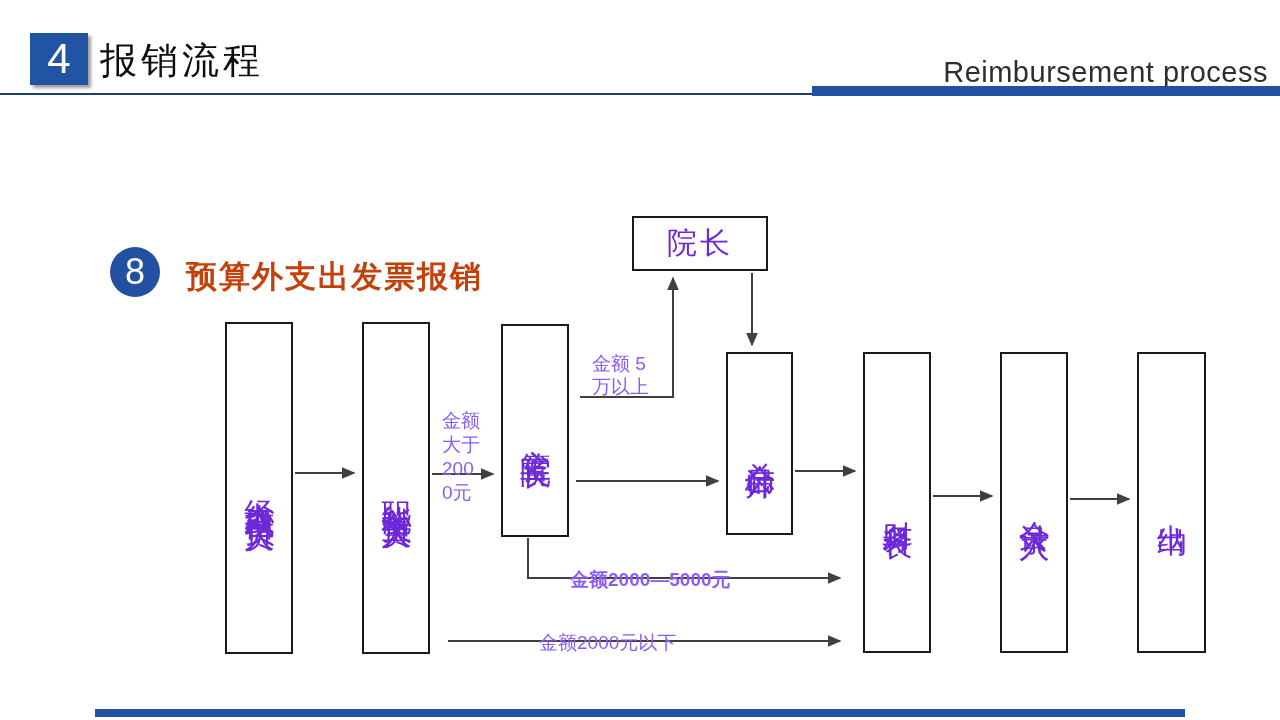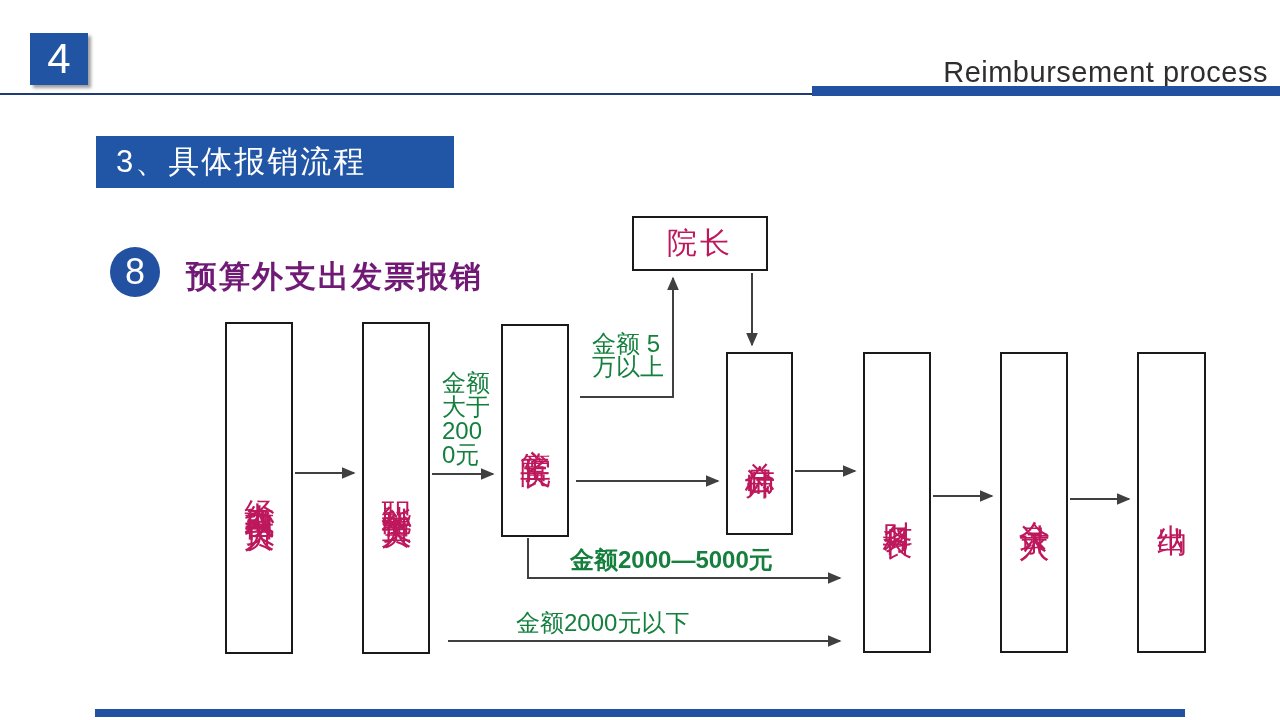--- a/index.html
+++ b/index.html
@@ -52,73 +52,72 @@
   
   .flow-badge {
     position: absolute; left: 110px; top: 247px;
     width: 50px; height: 50px; border-radius: 50%;
     background: #2151A0;
     display: flex; align-items: center; justify-content: center;
     color: #ffffff; font-size: 36px; font-weight: 400;
   }
   .flow-title {
     position: absolute; left: 186px; top: 256px;
-    font-size: 31px; font-weight: 700; color: #701a75;
+    font-size: 31px; font-weight: 700; color: #c2410c;
     letter-spacing: 2px;
   }
   
   .node {
     position: absolute;
     background: #ffffff;
     border: 2px solid #1a1a1a;
     display: flex; align-items: center; justify-content: center;
-    font-size: 30px; color: #be185d;
+    font-size: 30px; color: #6d28d9;
   }
   .node .vtext { writing-mode: vertical-rl; text-orientation: upright; letter-spacing: 3px; }
   .node .htext { letter-spacing: 3px; }
   .pos-n1 { left: 225px; top: 322px; width: 68px; height: 332px; }
   .pos-n2 { left: 362px; top: 322px; width: 68px; height: 332px; }
   .pos-n3 { left: 501px; top: 324px; width: 68px; height: 213px; font-size: 31px; }
   .pos-n4 { left: 632px; top: 216px; width: 136px; height: 55px; }
   .pos-n5 { left: 726px; top: 352px; width: 67px; height: 183px; }
   .pos-n6 { left: 863px; top: 352px; width: 68px; height: 301px; }
   .pos-n7 { left: 1000px; top: 352px; width: 68px; height: 301px; }
   .pos-n8 { left: 1137px; top: 352px; width: 69px; height: 301px; }
   
   .edge-label {
     position: absolute;
-    font-size: 24px; line-height: 23px; color: #15803d;
+    font-size: 19px; line-height: 23px; color: #8b5cf6;
     white-space: pre-line;
+    margin-top: 20px;
   }
-  .pos-l1 { left: 442px; top: 371px; width: 52px; line-height: 24px; }
+  .pos-l1 { left: 442px; top: 389px; width: 52px; line-height: 24px; }
   .pos-l2 { left: 592px; top: 332px; width: 84px; }
   .pos-l3 { left: 571px; top: 420px; width: 160px; }
   .pos-l4 { left: 570px; top: 548px; font-weight: bold; }
-  .pos-l5 { left: 516px; top: 611px; }
+  .pos-l5 { left: 539px; top: 611px; }
   
   .connector-layer { position: absolute; left: 0; top: 0; pointer-events: none; }
   
   .footer-bar {
     position: absolute; left: 95px; top: 709px;
     width: 1090px; height: 8px; background: #2151A0;
   }
 </style>
 </head>
 <body>
 
 <div class="slide">
 
   <div class="header-badge">4</div>
+  <div class="header-title">报销流程</div>
   <div class="header-subtitle-en">Reimbursement process</div>
   <div class="header-rule-thin"></div>
   <div class="header-rule-thick"></div>
 
-  <div class="section-bar">
-    <span>3、具体报销流程</span>
-  </div>
 
   <div class="flow-badge">8</div>
   <div class="flow-title">预算外支出发票报销</div>
 
   <svg class="connector-layer" width="1280" height="720" viewBox="0 0 1280 720">
     <defs>
       <marker id="arr" markerWidth="8" markerHeight="7" refX="6.2" refY="3" orient="auto">
         <path d="M0,0 L7,3 L0,6 Z" fill="#404040"></path>
       </marker>
     </defs>

